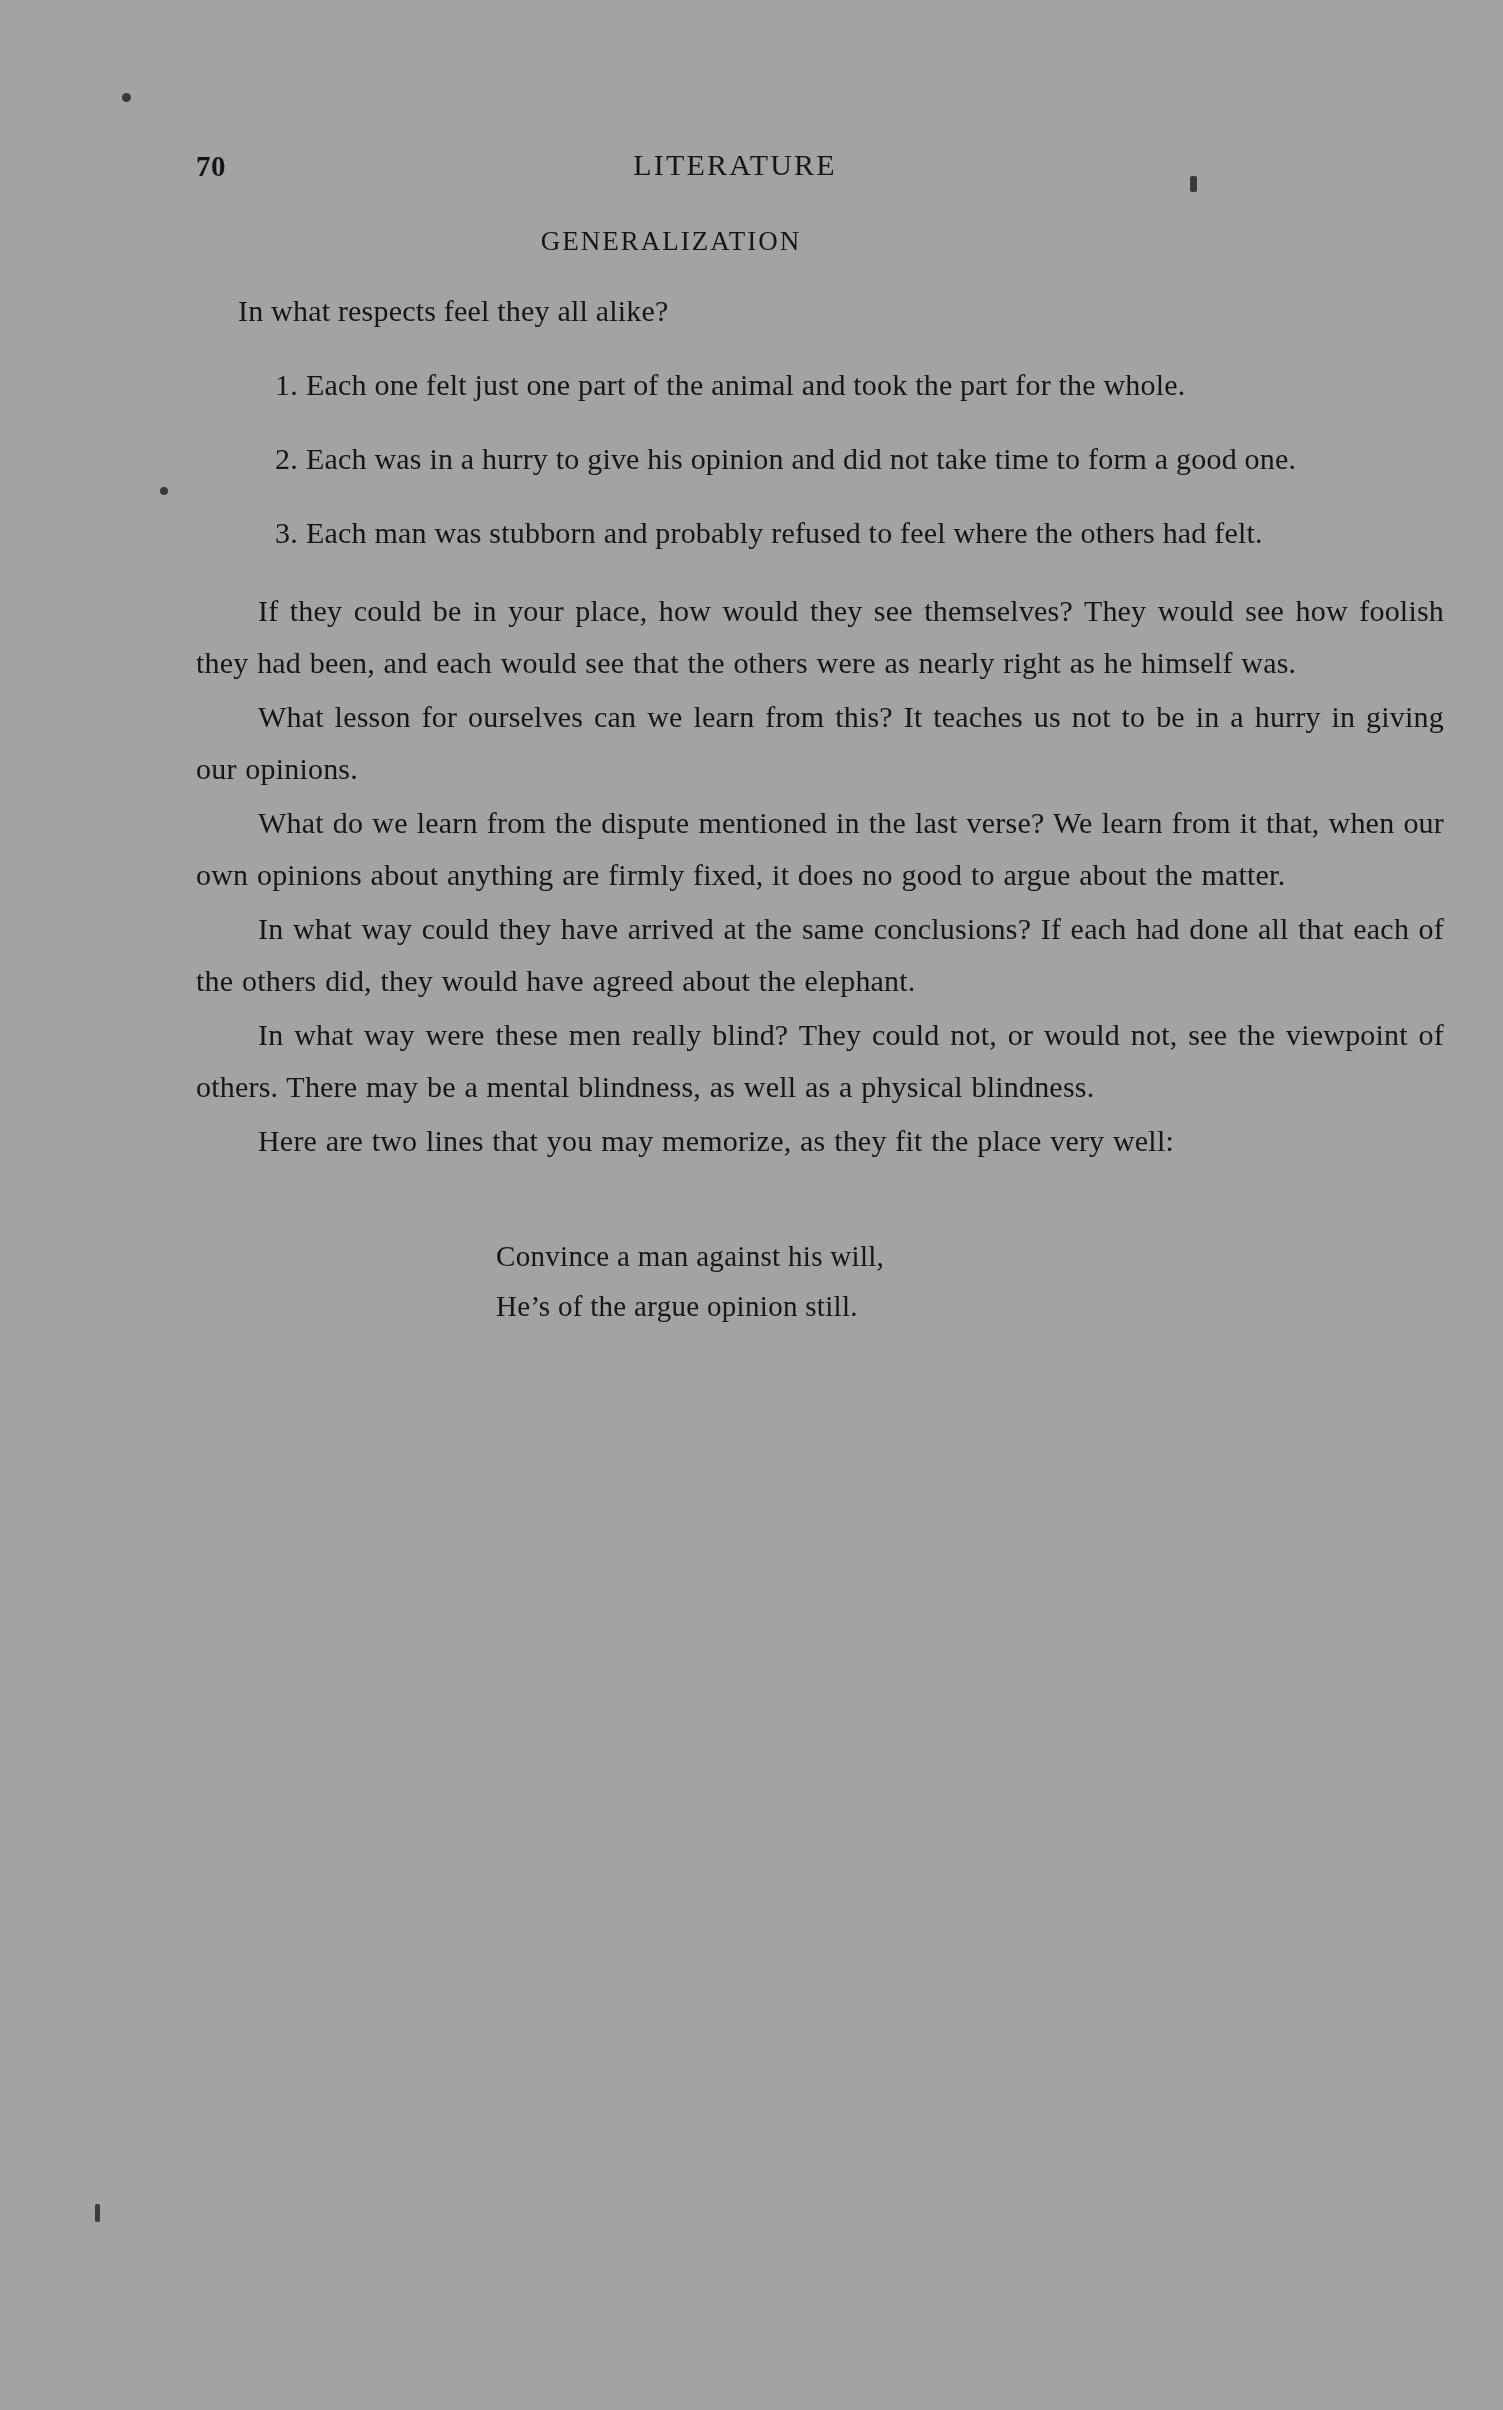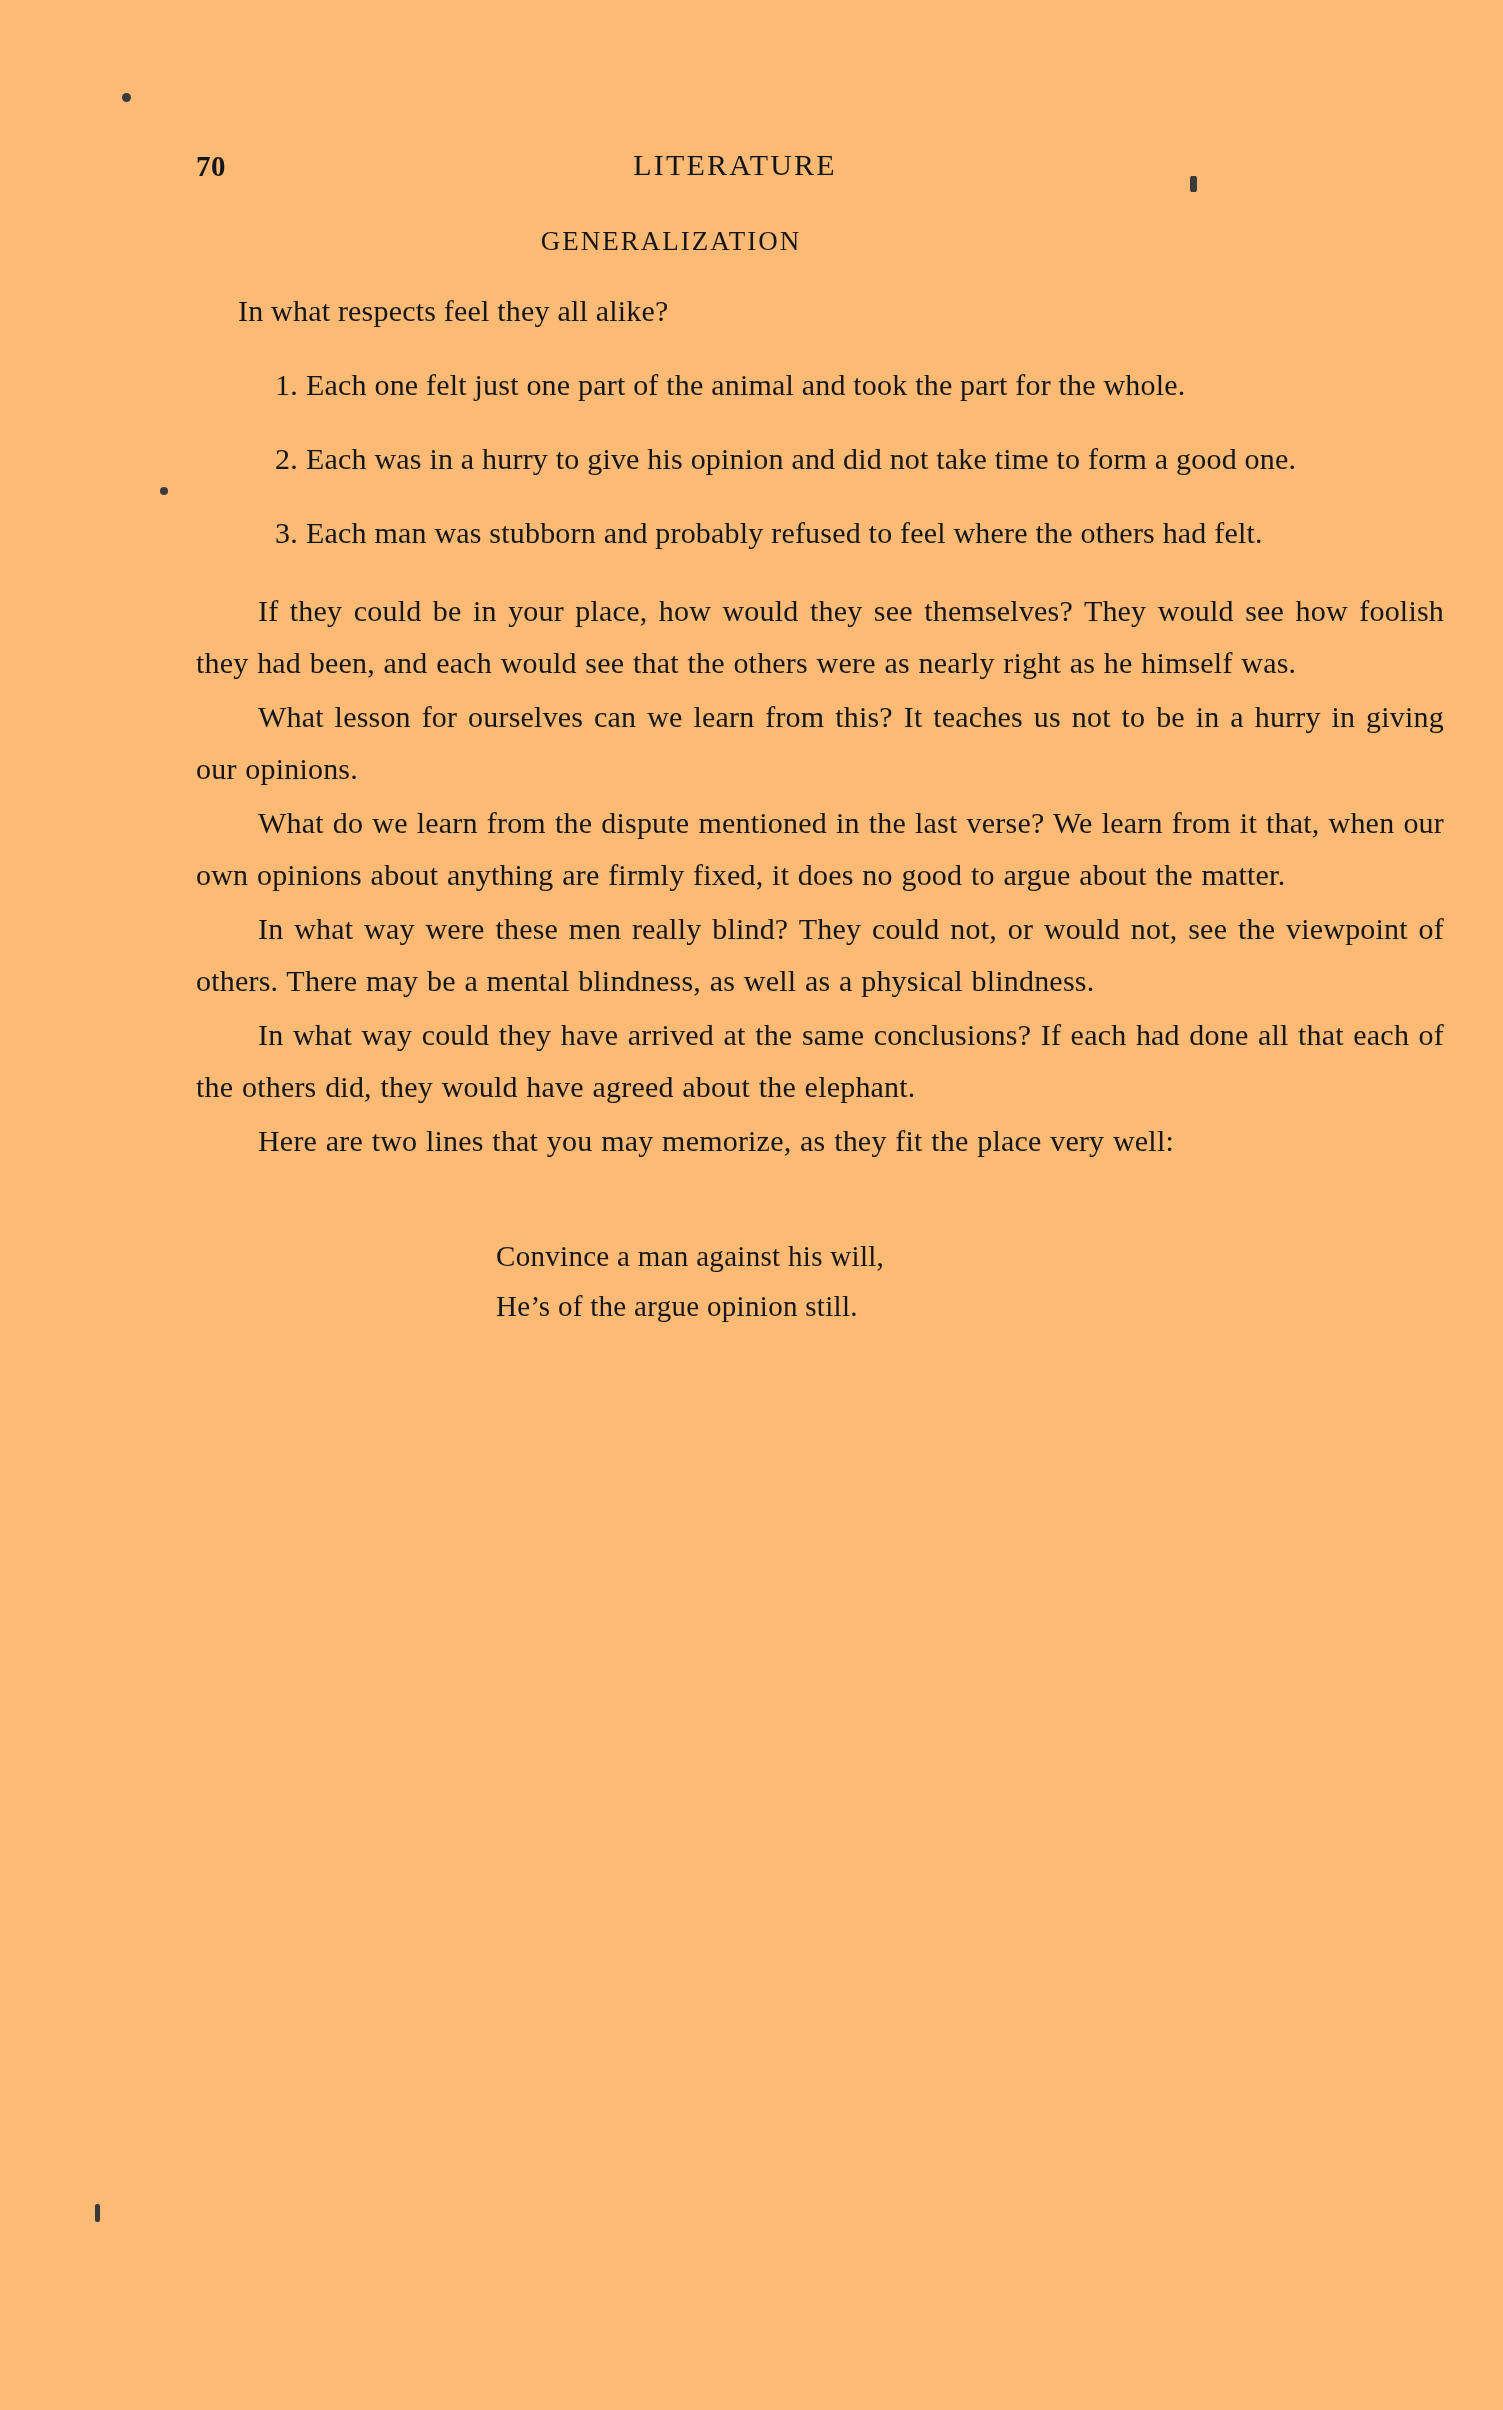--- a/index.html
+++ b/index.html
@@ -13,21 +13,21 @@
     position: relative;
     font-family: "Liberation Serif", serif;
     color: #15161a;
     overflow: hidden;
   }
   .page {
     position: absolute;
     left: 0; top: 0;
     width: 1503px;
     height: 2410px;
-    background: #fdba74;
+    background: #a3a3a3;
   }
   .content {
     position: absolute;
     left: 196px;
     top: 128px;
     width: 1250px;
   }
   
   .runhead {
     position: relative;
@@ -152,22 +152,22 @@
       </li>
       <li>
         <span class="num">3.</span>
         <span class="txt">Each man was stubborn and probably refused to feel where the others had felt.</span>
       </li>
     </ol>
 
     <p class="para">If they could be in your place, how would they see themselves?  They would see how foolish they had been, and each would see that the others were as nearly right as he himself was.</p>
     <p class="para">What lesson for ourselves can we learn from this?  It teaches us not to be in a hurry in giving our opinions.</p>
     <p class="para">What do we learn from the dispute mentioned in the last verse?  We learn from it that, when our own opinions about anything are firmly fixed, it does no good to argue about the matter.</p>
+    <p class="para">In what way could they have arrived at the same conclusions?  If each had done all that each of the others did, they would have agreed about the elephant.</p>
     <p class="para">In what way were these men really blind?  They could not, or would not, see the viewpoint of others.  There may be a mental blindness, as well as a physical blindness.</p>
-    <p class="para">In what way could they have arrived at the same conclusions?  If each had done all that each of the others did, they would have agreed about the elephant.</p>
     <p class="para">Here are two lines that you may memorize, as they fit the place very well:</p>
 
     <div class="verse">
       <div>Convince a man against his will,</div>
       <div>He’s of the argue opinion still.</div>
     </div>
 
   </div>
 </div>
 

